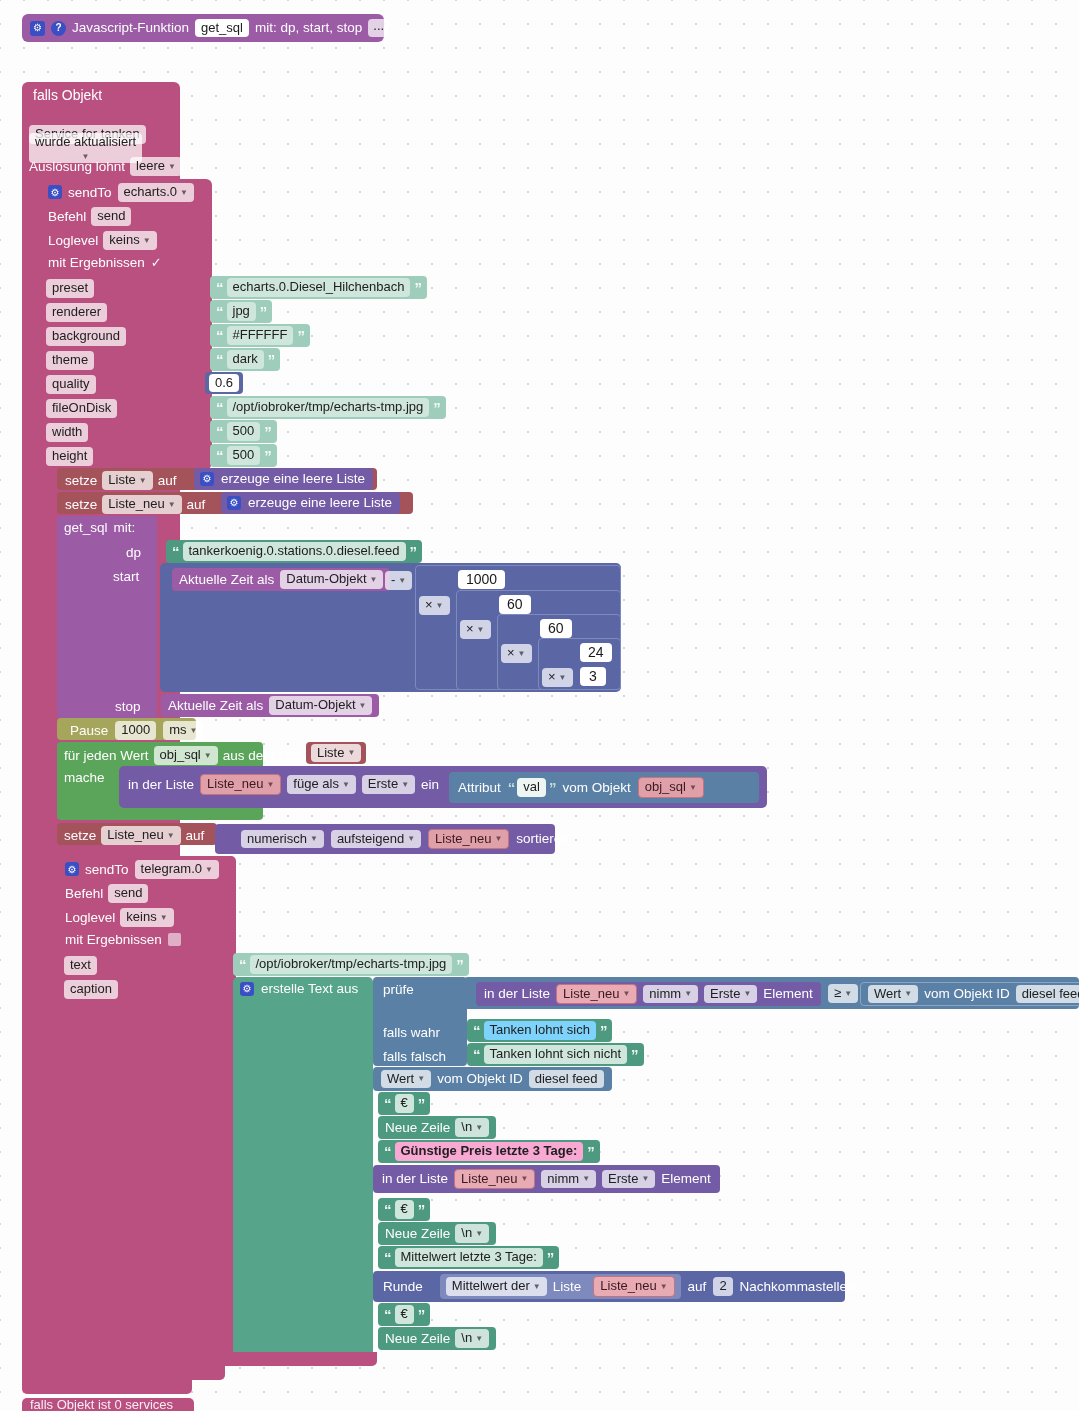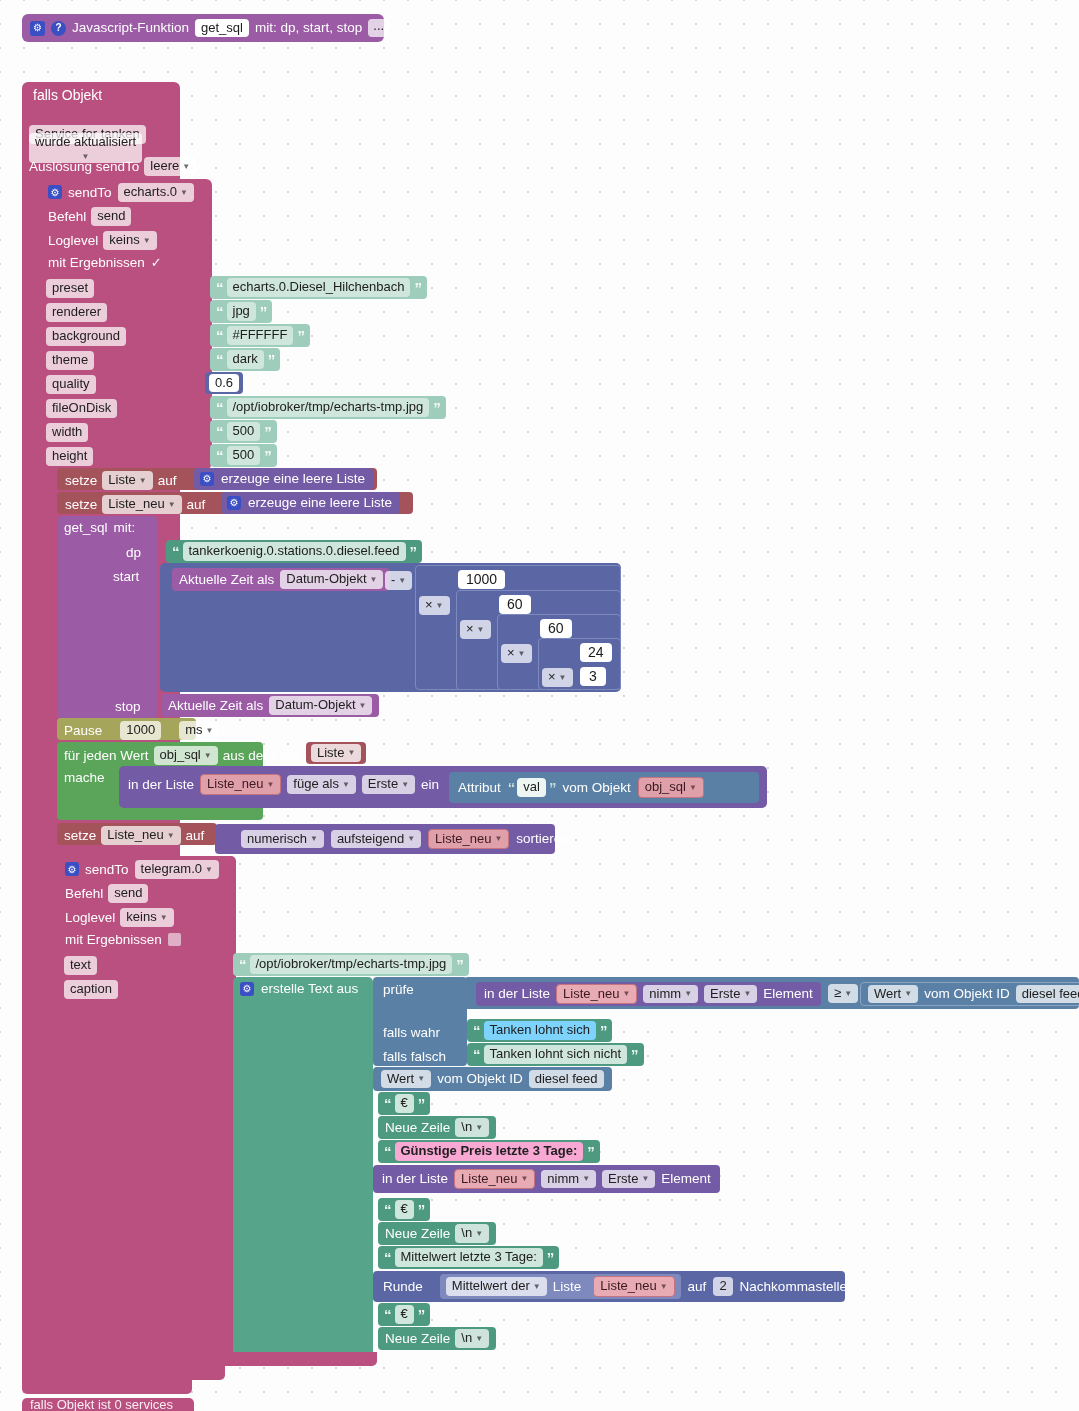--- a/index.html
+++ b/index.html
@@ -77,21 +77,21 @@
   <div class="blk" style="left:31px; top:86px; font-size:14px; color:#fff; padding:2px;">falls Objekt</div>
 
   <div class="pill" style="position:absolute; left:29px; top:125px;">Service for tanken</div>
 
   <div class="pill" style="position:absolute; left:29px; top:133px;flex-direction:column;">
     <span>wurde aktualisiert</span>
       <span class="car">▼</span>
   </div>
 
   <div class="row" style="position:absolute; left:29px; top:157px; gap:5px;">
-    <span class="lbl">Auslösung sendTo</span>
+    <span class="lbl">Auslösung lohnt</span>
     <span class="pill">
       <span>leere</span>
         <span class="car">▼</span>
     </span>
   </div>
 
   <div class="blk" style="left:40px; top:179px; width:172px; height:290px; background:#b9507f; border-radius:6px;"></div>
 
   <div class="row" style="position:absolute; left:48px; top:183px; gap:6px;">
     <span class="icon-gear sm">⚙</span>
@@ -282,21 +282,21 @@
     <div class="row" style="height:100%; padding:0 7px; gap:6px;">
       <span class="lbl">Aktuelle Zeit als</span>
       <span class="pill">
         <span>Datum-Objekt</span>
           <span class="car">▼</span>
       </span>
     </div>
   </div>
 
   <div class="blk" style="left:57px; top:718px; width:139px; height:22px; background:#a5a55b; border-radius:4px;"></div>
-  <div class="row" style="position:absolute; left:64px; top:721px; gap:18px;">
+  <div class="row" style="position:absolute; left:70px; top:721px; gap:7px;">
     <span class="lbl">Pause</span>
     <span class="pill">1000</span>
     <span class="pill">
       <span>ms</span>
         <span class="car">▼</span>
     </span>
   </div>
 
   <div class="blk" style="left:57px; top:742px; width:206px; height:78px; background:#5ba55b; border-radius:4px;"></div>
   <div class="row" style="position:absolute; left:64px; top:746px; gap:5px;">

